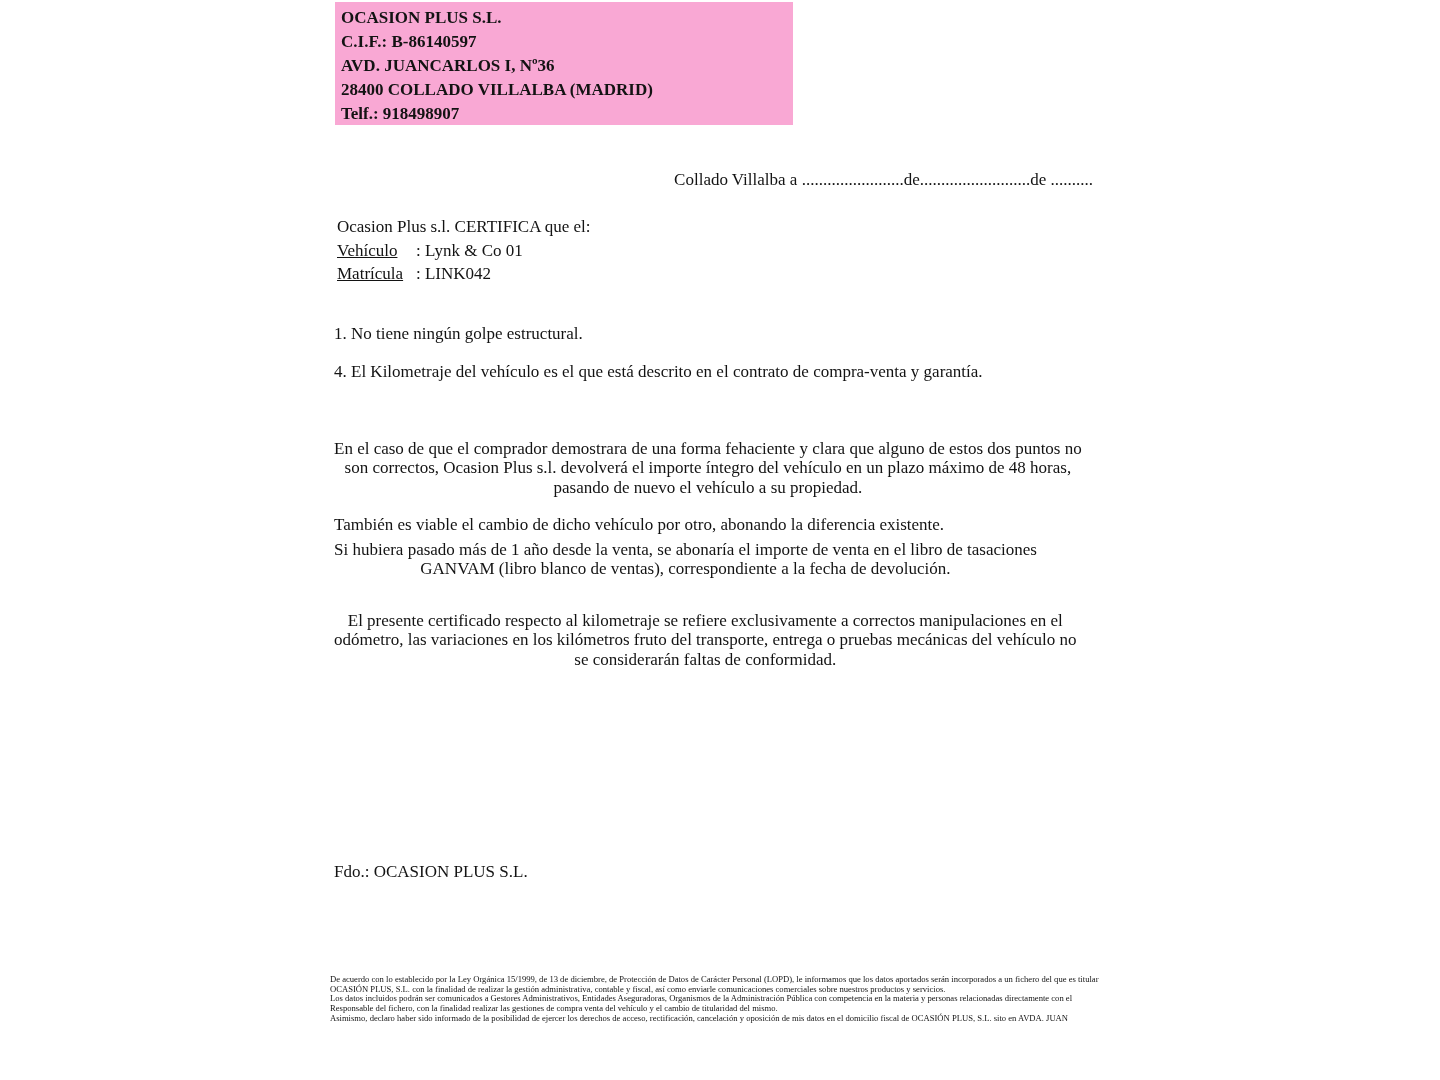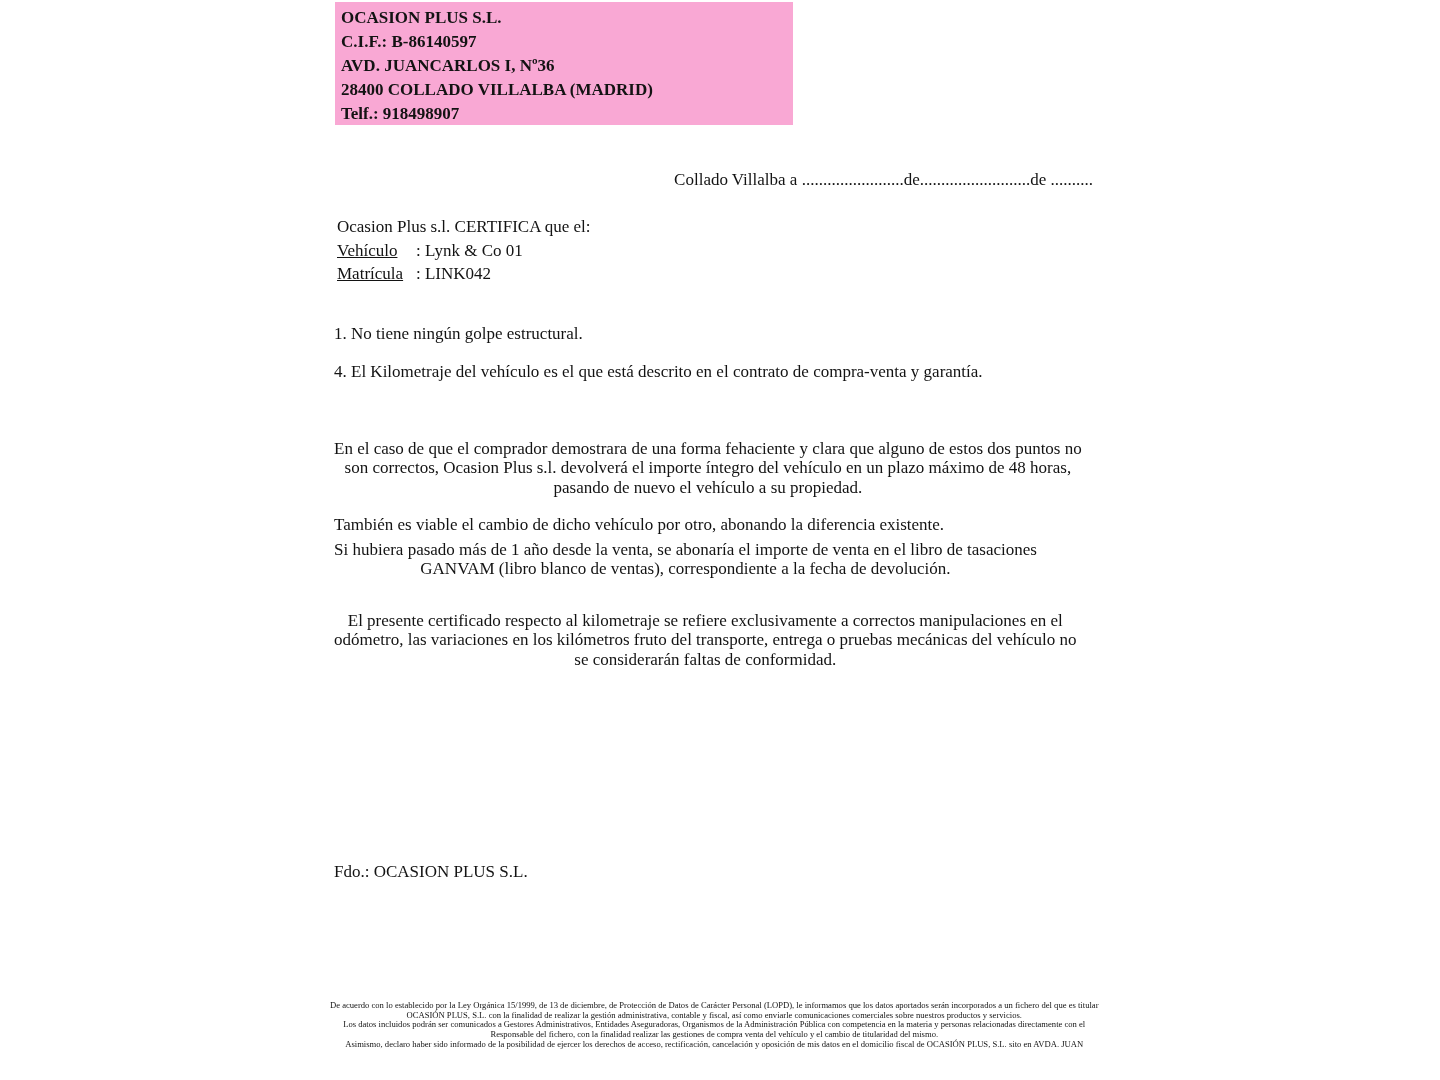--- a/index.html
+++ b/index.html
@@ -75,24 +75,23 @@
   .signature {
     position: absolute;
     left: 334px;
     top: 862px;
     font-size: 17px;
     white-space: nowrap;
   }
   .legal {
     position: absolute;
     left: 330px;
-    top: 1001px;
+    top: 975px;
     font-size: 8.6px;
     line-height: 9.7px;
-    text-align: center;
   }
   .legal .line { white-space: nowrap; }
 </style>
 </head>
 <body>
 
 <div class="page">
 
   <div class="header-box">
     <div class="hline">OCASION PLUS S.L.</div>

